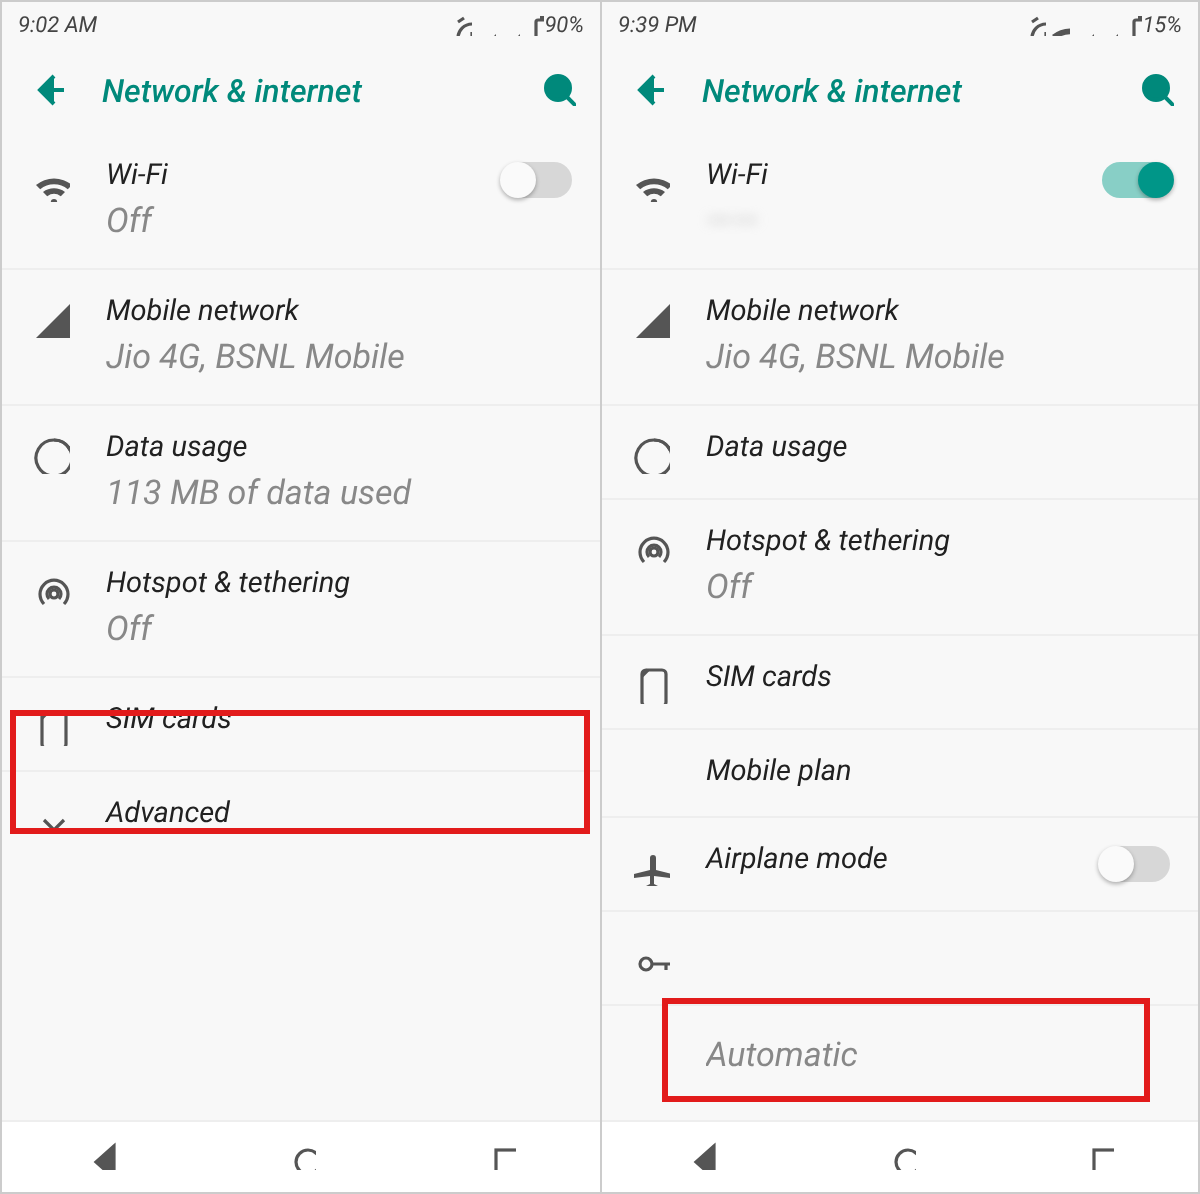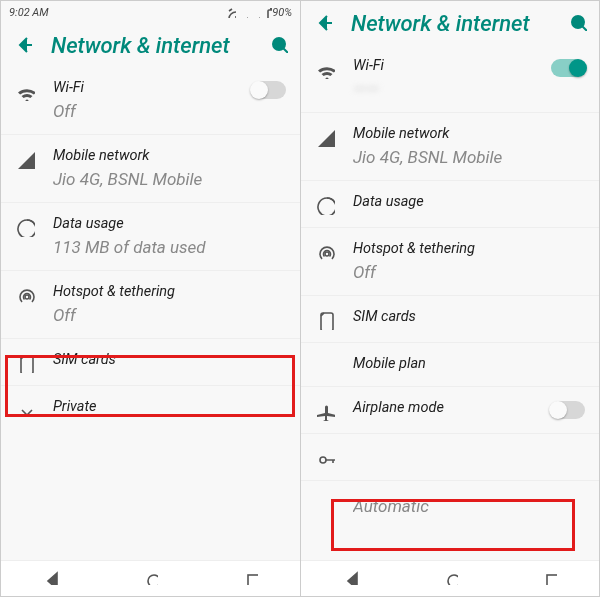--- a/index.html
+++ b/index.html
@@ -43,21 +43,21 @@
     height: 44px;
     display: flex;
     align-items: center;
     padding: 0 12px;
     gap: 18px;
     background: #f8f8f8;
   }
   .appbar .title {
     flex: 1;
     color: #00897b;
-    font-size: 22px;
+    font-size: 16px;
     font-weight: 500;
   }
   .appbar .back svg, .appbar .search svg { width: 20px; height: 20px; }
   .list { flex: 1; overflow: hidden; background: #f8f8f8; }
   .row {
     display: flex;
     align-items: flex-start;
     padding: 12px 14px 12px 14px;
     border-bottom: 1px solid #eee;
     position: relative;
@@ -285,40 +285,61 @@
         </div>
       </div>
 
       <div class="row" style="padding-bottom:18px;">
         <div class="iconcol">
             <svg>
               <use href="#i-chevdown"></use>
             </svg>
           </div>
         <div class="textcol">
-          <div class="label">Private</div>
+          <div class="label">Advanced</div>
         </div>
       </div>
 
     </div>
     <div class="navbar">
       <span><svg>
             <use href="#i-navback"></use>
           </svg></span>
       <span><svg>
             <use href="#i-navhome"></use>
           </svg></span>
       <span><svg>
             <use href="#i-navrecent"></use>
           </svg></span>
     </div>
     <div class="highlight-box" style="left:4px; top:354px; width:290px; height:62px;"></div>
   </div>
 
   <div class="phone">
+    <div class="statusbar">
+      <span>9:39 PM</span>
+      <span class="status-icons">
+        <svg>
+            <use href="#i-alarm"></use>
+          </svg>
+        <svg>
+            <use href="#i-wifi"></use>
+          </svg>
+        <svg>
+            <use href="#i-signal"></use>
+          </svg>
+        <svg>
+            <use href="#i-signal"></use>
+          </svg>
+        <svg>
+            <use href="#i-batt"></use>
+          </svg>
+        <span>15%</span>
+      </span>
+    </div>
     <div class="appbar">
       <span class="back"><svg>
             <use href="#i-back"></use>
           </svg></span>
       <span class="title">Network &amp; internet</span>
       <span class="search"><svg>
             <use href="#i-search"></use>
           </svg></span>
     </div>
     <div class="list">

